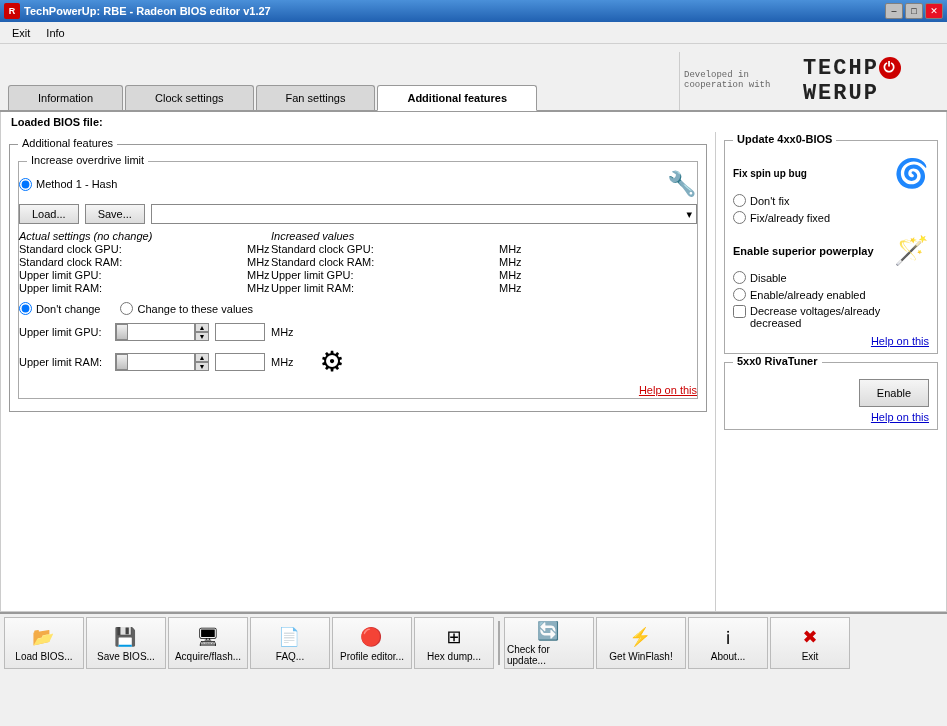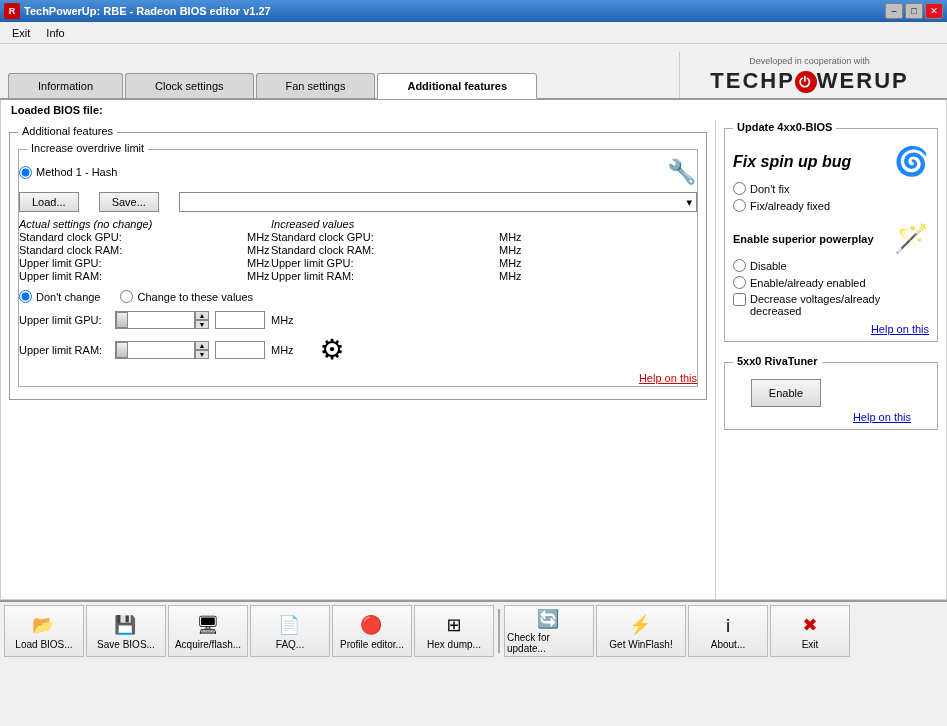--- a/index.html
+++ b/index.html
@@ -90,25 +90,26 @@
     }
     .tab.active {
       background: white;
       border-bottom: 1px solid white;
       margin-bottom: -1px;
       font-weight: bold;
     }
     .logo-area {
       width: 260px;
       display: flex;
-      flex-direction: column;
+      flex-direction: row;
       align-items: center;
       justify-content: center;
       padding: 4px;
       border-left: 1px solid #ccc;
+      font-family: Liberation Mono, monospace;
     }
     .logo-subtitle {
       font-size: 9px;
       color: #666;
       margin-bottom: 2px;
     }
     
     .group-box {
       border: 1px solid #999;
       margin: 4px 0;
@@ -142,21 +143,21 @@
       display: flex;
       align-items: center;
       margin: 4px 0;
       gap: 4px;
     }
     .radio-row input[type=radio] { margin: 0; }
     
     .btn-row {
       display: flex;
       align-items: center;
-      gap: 20px;
+      gap: 6px;
       margin: 6px 0;
     }
     .win-btn {
       padding: 3px 12px;
       border: 1px solid #888;
       background: linear-gradient(to bottom, #f5f5f5, #dcdcdc);
       cursor: pointer;
       font-size: 11px;
       min-width: 50px;
     }
@@ -299,23 +300,23 @@
       padding: 4px 12px;
       border: 1px solid #888;
       background: linear-gradient(to bottom, #f5f5f5, #dcdcdc);
       cursor: pointer;
       font-size: 11px;
       min-width: 70px;
       height: 28px;
     }
     .riva-section {
       border: 1px solid #aaa;
-      padding: 6px 26px;
+      padding: 6px 8px;
       position: relative;
-      margin-top: 20px;
+      margin-top: 8px;
     }
     .riva-section-title {
       position: absolute;
       top: -8px;
       left: 8px;
       background: white;
       padding: 0 4px;
       font-size: 11px;
       font-weight: bold;
     }
@@ -476,21 +477,21 @@
     </div>
   </div>
 
   <div style="width:230px;padding:8px;">
 
     <div class="right-section">
       <span class="right-section-title">Update 4xx0-BIOS</span>
 
       <div style="margin-top:10px;">
         <div style="display:flex;align-items:center;justify-content:space-between;">
-          <span style="font-weight:bold;font-size:16px;font-style:italic;">Fix spin up bug</span>
+          <span style="font-weight:bold;font-size:10px;">Fix spin up bug</span>
 
           <div style="font-size:28px;">🌀</div>
         </div>
         <div class="radio-row">
           <input type="radio" name="fixspin" style="">
           <label>Don't fix</label>
         </div>
         <div class="radio-row">
           <input type="radio" name="fixspin" style="">
           <label>Fix/already fixed</label>
@@ -517,21 +518,21 @@
         </div>
       </div>
 
       <div style="text-align:right;margin-top:6px;">
         <a class="help-link-blue">Help on this</a>
       </div>
     </div>
 
     <div class="riva-section">
       <span class="riva-section-title">5xx0 RivaTuner</span>
-      <div style="margin-top:10px;display:flex;justify-content:flex-start;">
+      <div style="margin-top:10px;display:flex;justify-content:flex-end;">
         <button class="win-btn-large">Enable</button>
       </div>
       <div style="text-align:right;margin-top:4px;">
         <a class="help-link-blue">Help on this</a>
       </div>
     </div>
 
   </div>
 </div>
 

